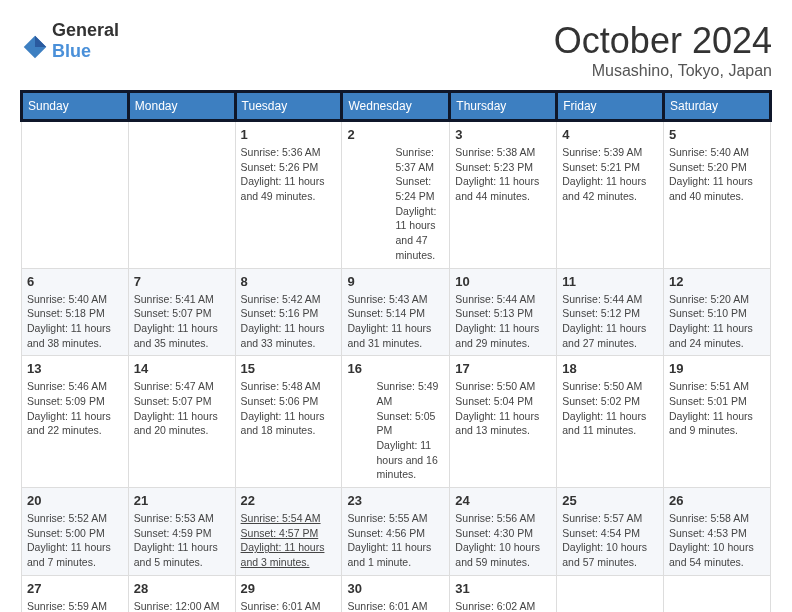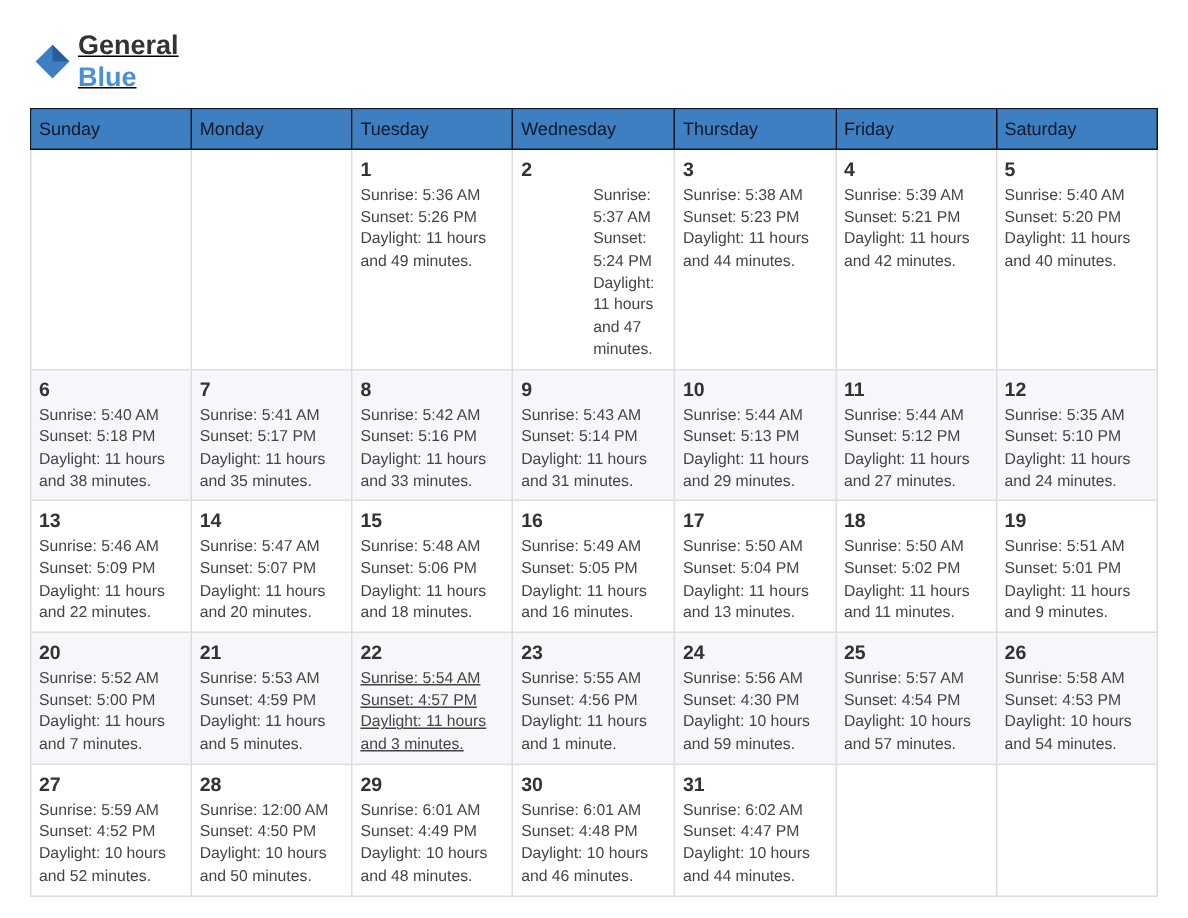--- a/index.html
+++ b/index.html
@@ -11,22 +11,21 @@
       padding: 20px;
     }
     .header {
       display: flex;
       justify-content: space-between;
       align-items: flex-start;
       margin-bottom: 10px;
     }
     .logo {
       display: flex;
-      align-items: center;
-      text-decoration: underline;
+      align-items: flex-end;
     }
     .logo-text-general {
       font-size: 18px;
       font-weight: bold;
       color: #333;
     }
     .logo-text-blue {
       font-size: 18px;
       font-weight: bold;
       color: #4a90d9;
@@ -49,26 +48,26 @@
       font-size: 16px;
       color: #555;
     }
     .calendar {
       width: 100%;
       border-collapse: collapse;
       font-size: 11px;
     }
     .calendar th {
       background-color: #3d7fc1;
-      color: #0f172a;
+      color: #ffffff;
       padding: 6px 5px;
       text-align: left;
       font-size: 12px;
       font-weight: normal;
-      border: 1px solid #0f172a;
+      border: 3px solid #0f172a;
       margin-top: 18px;
     }
     .calendar td {
       vertical-align: top;
       padding: 5px;
       border: 1px solid #ddd;
       width: 108px;
       min-height: 80px;
       background: #fff;
     }
@@ -98,20 +97,24 @@
     <svg class="logo-icon" viewBox="0 0 40 40">
       <rect x="0" y="0" width="40" height="40" fill="white"></rect>
       <polygon points="20,5 35,20 20,35 5,20" fill="#3d7fc1"></polygon>
       <polygon points="20,5 35,20 20,20" fill="#2a5a9f"></polygon>
     </svg>
     <div>
       <span class="logo-text-general">General</span><br>
       <span class="logo-text-blue">Blue</span>
     </div>
   </div>
+  <div class="title-block">
+    <div class="month-title">October 2024</div>
+    <div class="location-title">Musashino, Tokyo, Japan</div>
+  </div>
 </div>
 
 <table class="calendar">
   <thead>
     <tr>
     <th>Sunday</th>
         <th>Monday</th>
         <th>Tuesday</th>
         <th>Wednesday</th>
         <th>Thursday</th>
@@ -157,21 +160,21 @@
       <tr>
         <td>
           <div class="day-number">6</div>
           <div class="day-info" style="white-space: pre-line;">Sunrise: 5:40 AM
 Sunset: 5:18 PM
 Daylight: 11 hours and 38 minutes.</div>
         </td>
         <td>
           <div class="day-number">7</div>
           <div class="day-info" style="white-space: pre-line;">Sunrise: 5:41 AM
-Sunset: 5:17 PM
+Sunset: 5:07 PM
 Daylight: 11 hours and 35 minutes.</div>
         </td>
         <td>
           <div class="day-number">8</div>
           <div class="day-info" style="white-space: pre-line;">Sunrise: 5:42 AM
 Sunset: 5:16 PM
 Daylight: 11 hours and 33 minutes.</div>
         </td>
         <td>
           <div class="day-number">9</div>
@@ -186,21 +189,21 @@
 Daylight: 11 hours and 29 minutes.</div>
         </td>
         <td>
           <div class="day-number">11</div>
           <div class="day-info" style="white-space: pre-line;">Sunrise: 5:44 AM
 Sunset: 5:12 PM
 Daylight: 11 hours and 27 minutes.</div>
         </td>
         <td>
           <div class="day-number">12</div>
-          <div class="day-info" style="white-space: pre-line;">Sunrise: 5:35 AM
+          <div class="day-info" style="white-space: pre-line;">Sunrise: 5:20 AM
 Sunset: 5:10 PM
 Daylight: 11 hours and 24 minutes.</div>
         </td>
       </tr>
       <tr>
         <td>
           <div class="day-number">13</div>
           <div class="day-info" style="white-space: pre-line;">Sunrise: 5:46 AM
 Sunset: 5:09 PM
 Daylight: 11 hours and 22 minutes.</div>
@@ -212,21 +215,21 @@
 Daylight: 11 hours and 20 minutes.</div>
         </td>
         <td>
           <div class="day-number">15</div>
           <div class="day-info" style="white-space: pre-line;">Sunrise: 5:48 AM
 Sunset: 5:06 PM
 Daylight: 11 hours and 18 minutes.</div>
         </td>
         <td>
           <div class="day-number">16</div>
-          <div class="day-info" style="white-space: pre-line;">Sunrise: 5:49 AM
+          <div class="day-info" style="white-space: pre-line; margin-left: 29px;">Sunrise: 5:49 AM
 Sunset: 5:05 PM
 Daylight: 11 hours and 16 minutes.</div>
         </td>
         <td>
           <div class="day-number">17</div>
           <div class="day-info" style="white-space: pre-line;">Sunrise: 5:50 AM
 Sunset: 5:04 PM
 Daylight: 11 hours and 13 minutes.</div>
         </td>
         <td>

